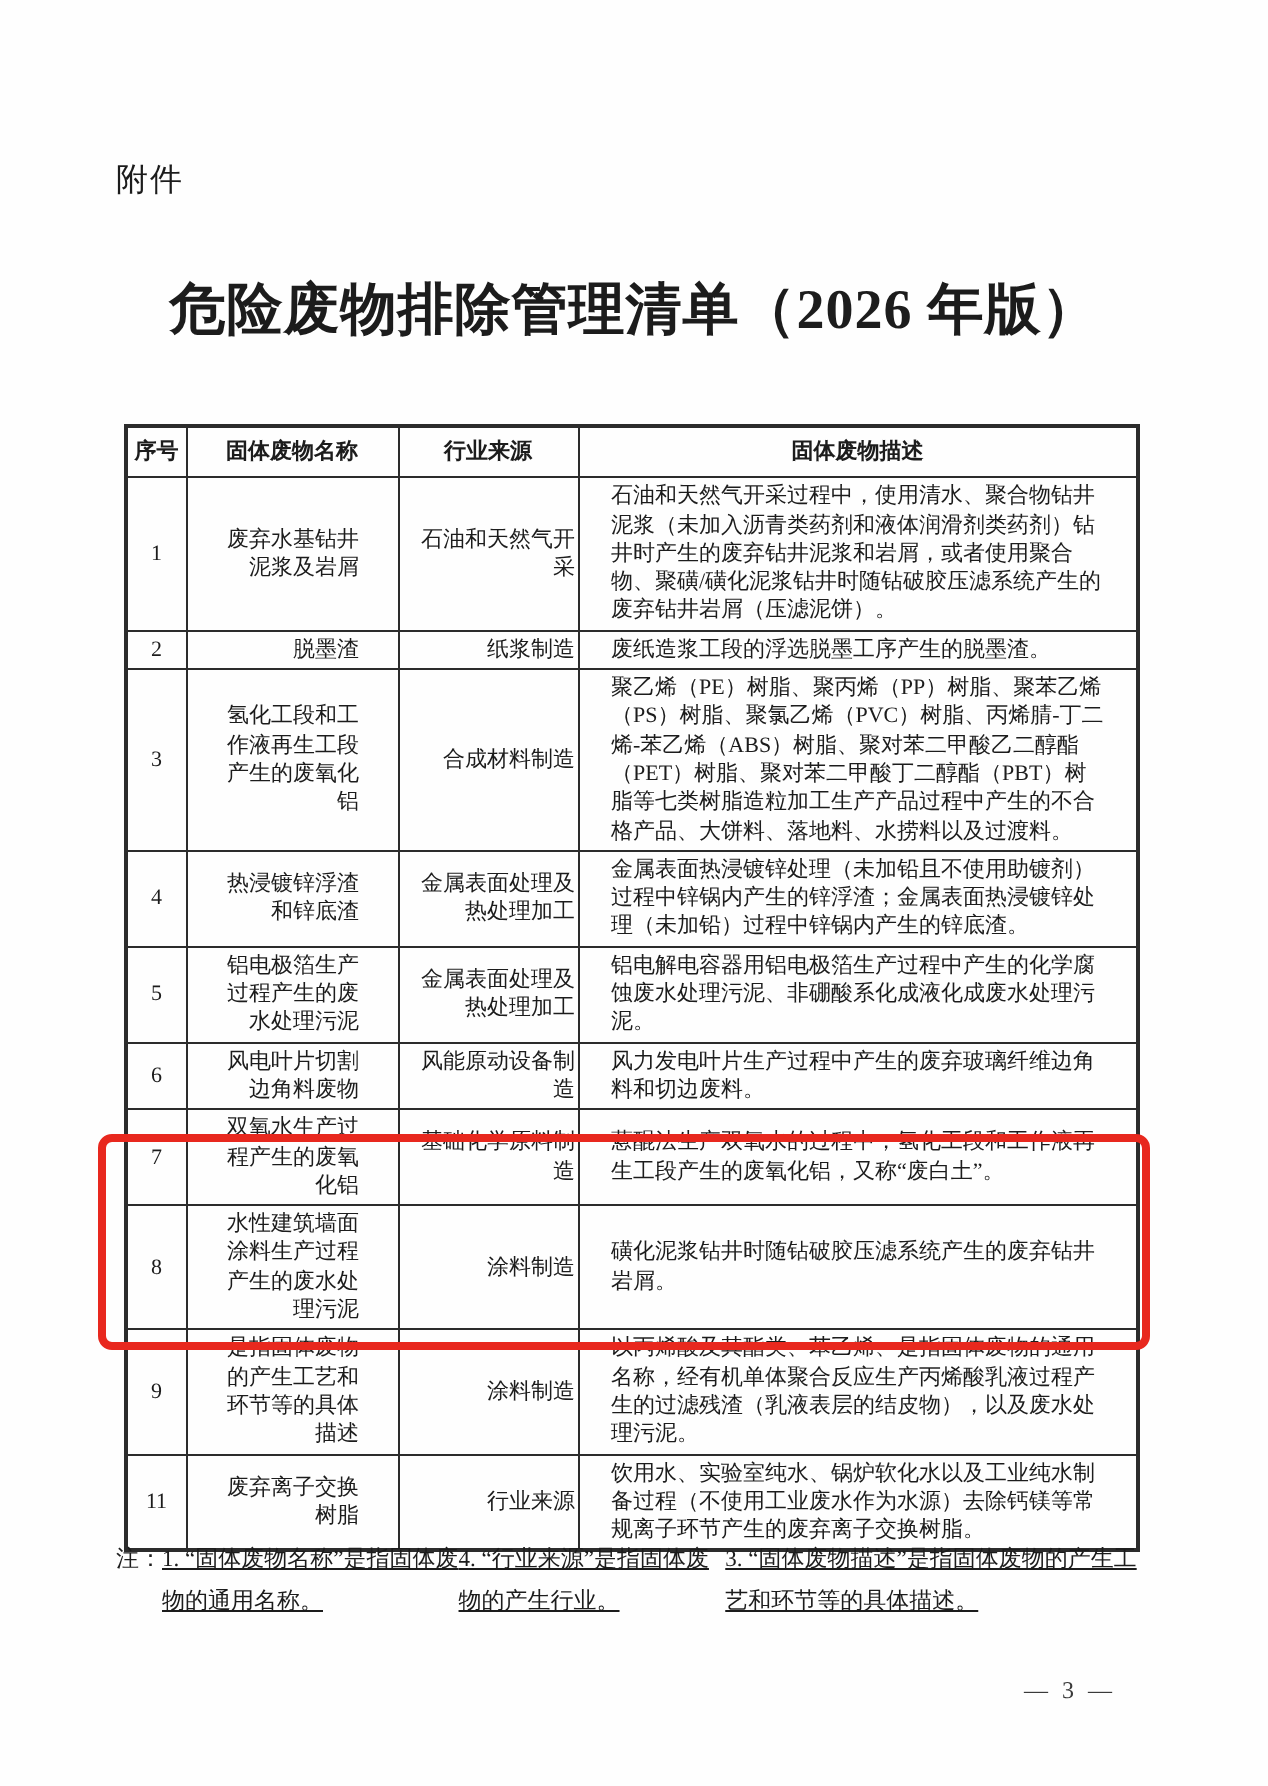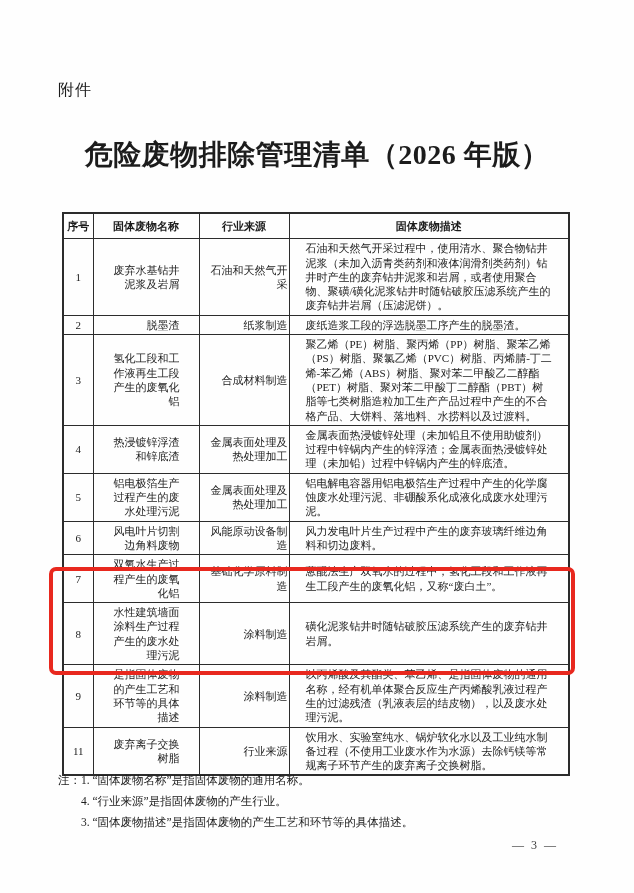--- a/index.html
+++ b/index.html
@@ -78,21 +78,21 @@
   .notes {
     position: absolute;
     left: 58px;
     top: 770px;
     width: 520px;
     font-size: 11.5px;
     line-height: 1.82;
     display: flex;
   }
   .notes .label { white-space: nowrap; }
-  .notes .items { display: flex; flex-direction: column; }
+  .notes .items { display: flex; flex-direction: row; text-decoration: underline; }
   .page-number {
     position: absolute;
     top: 838px;
     left: 480px;
     width: 110px;
     text-align: center;
     font-size: 12px;
     color: #3a3a3a;
     letter-spacing: 2px;
   }

